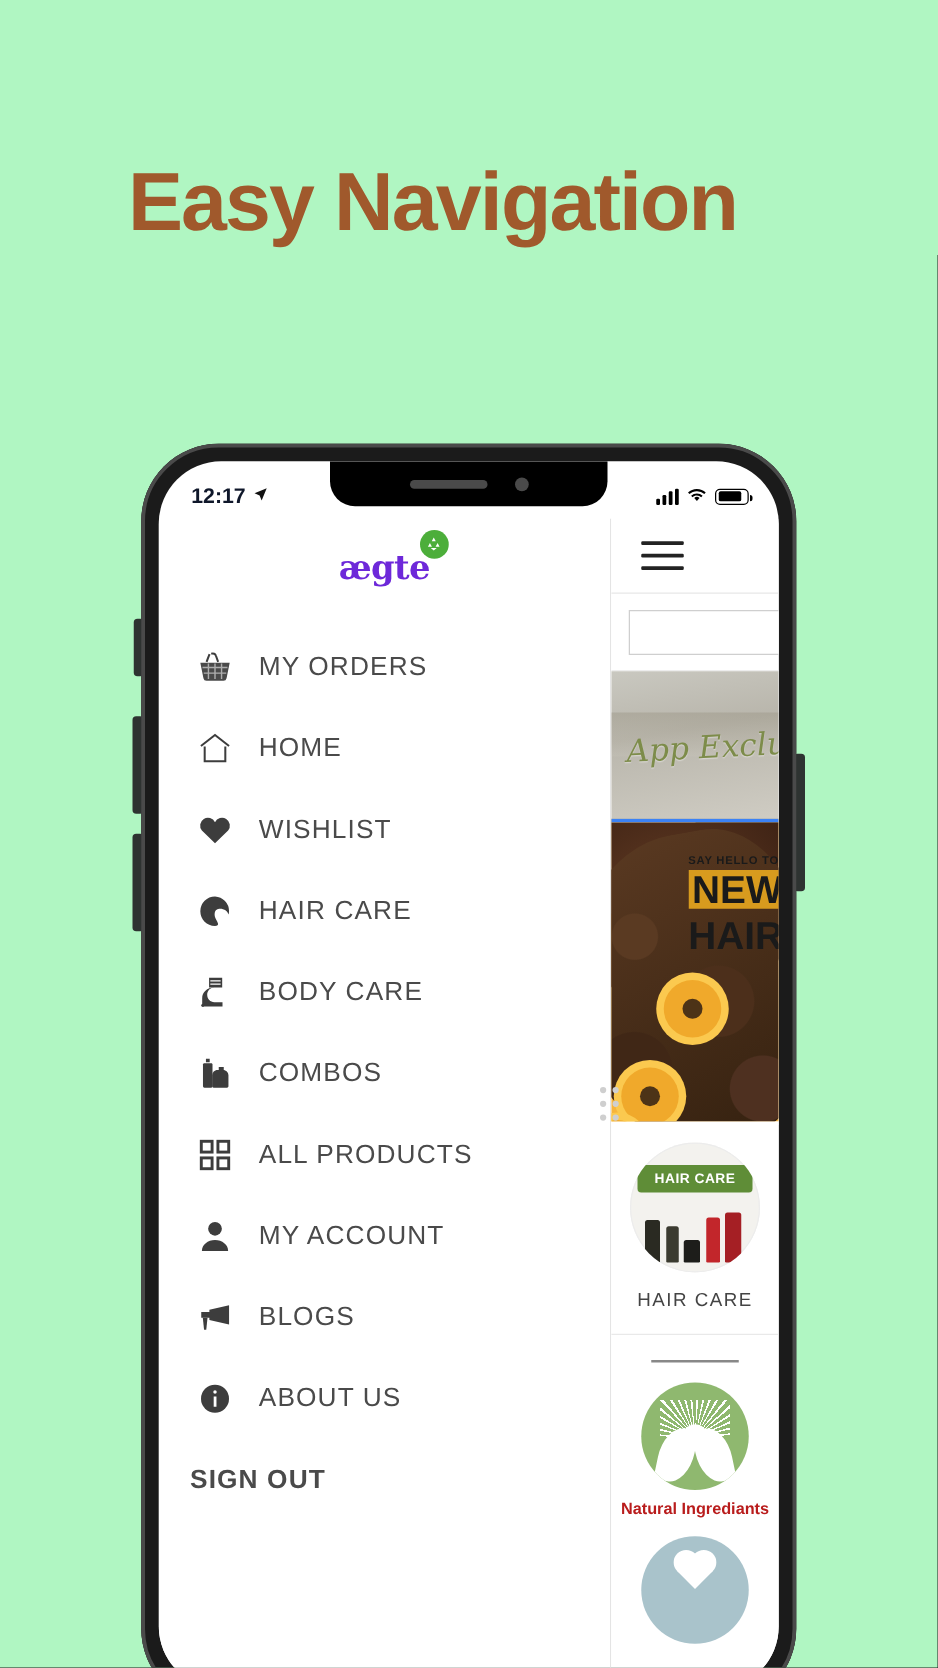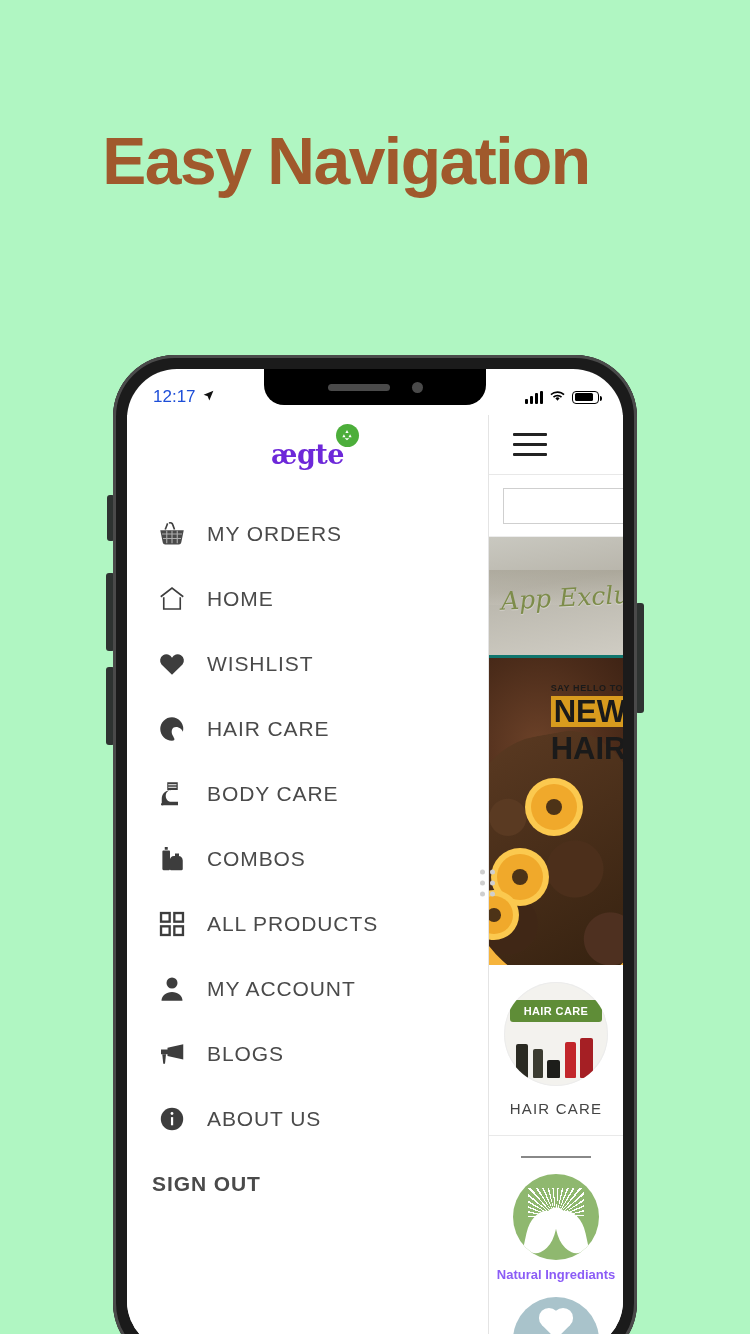--- a/index.html
+++ b/index.html
@@ -72,21 +72,21 @@
   }
   .speaker { width:62px; height:7px; background:#4a4a4a; border-radius:4px; }
   .cam { width:11px; height:11px; border-radius:50%; background:#4a4a4a; }
 
   
   .statusbar {
     position:absolute; top:0; left:0; width:100%; height:46px;
     display:flex; align-items:center; justify-content:space-between;
     padding:10px 24px 0 26px;
     z-index:35;
-    font-size:17px; font-weight:normal; color:#1d4ed8;
+    font-size:17px; font-weight:bold; color:#0f172a;
   }
   .sb-left { display:flex; align-items:center; gap:6px; }
   .sb-right { display:flex; align-items:center; gap:6px; }
   .loc-arrow { display:inline-block; }
   .bars { display:flex; align-items:flex-end; gap:2px; height:13px; }
   .bars i { display:block; width:3px; background:#000; border-radius:1px; }
   .bars i:nth-child(1){height:5px}
   .bars i:nth-child(2){height:8px}
   .bars i:nth-child(3){height:11px}
   .bars i:nth-child(4){height:13px}
@@ -209,26 +209,26 @@
     font-family:"DejaVu Serif", serif;
     font-style:italic;
     font-size:25px;
     color:#7d8c4a;
     white-space:nowrap;
     transform:translateX(12px) rotate(-3deg);
     text-shadow:0 1px 1px rgba(255,255,255,.4);
   }
   
   .pv-hero {
-    height:310px;
+    height:242px;
     background:#f5b battle;
     background:#f6b43c;
     position:relative;
     overflow:hidden;
-    border-top:3px solid #0f766e;
+    border-top:3px solid #3b82f6;
   }
   .pv-hero .skin {
     position:absolute; left:-10px; top:-14px;
     width:150px; height:170px;
     background:radial-gradient(ellipse at 40% 60%, #6b4128 0%, #4c2c1a 60%, #3a2013 100%);
     border-radius:0 0 70px 60px;
     transform:rotate(8deg);
   }
   .pv-hero .shirt {
     position:absolute; left:-22px; top:-16px;
@@ -325,21 +325,21 @@
     position:absolute; left:50%; top:14px; transform:translateX(-50%);
     width:56px; height:30px;
     background:repeating-conic-gradient(from 200deg at 50% 100%, #fff 0deg 3deg, transparent 3deg 9deg);
   }
   .badge-circle .leafL, .badge-circle .leafR {
     position:absolute; bottom:6px; width:28px; height:44px; background:#fff;
   }
   .badge-circle .leafL { left:14px; border-radius:60% 10% 60% 10%; transform:rotate(12deg); }
   .badge-circle .leafR { right:14px; border-radius:10% 60% 10% 60%; transform:rotate(-12deg); }
   .badge-label {
-    margin-top:8px; font-size:13px; font-weight:bold; color:#8b5cf6; line-height:1.15;
+    margin-top:8px; font-size:13px; font-weight:bold; color:#b91c1c; line-height:1.15;
   }
   .badge-circle2 {
     width:86px; height:86px; border-radius:50%;
     margin:14px auto 0; background:#a9c3cb;
     position:relative; overflow:hidden;
   }
   .badge-circle2 .heart {
     position:absolute; left:50%; top:18px; transform:translateX(-50%) rotate(-45deg);
     width:20px; height:20px; background:#fff;
   }

